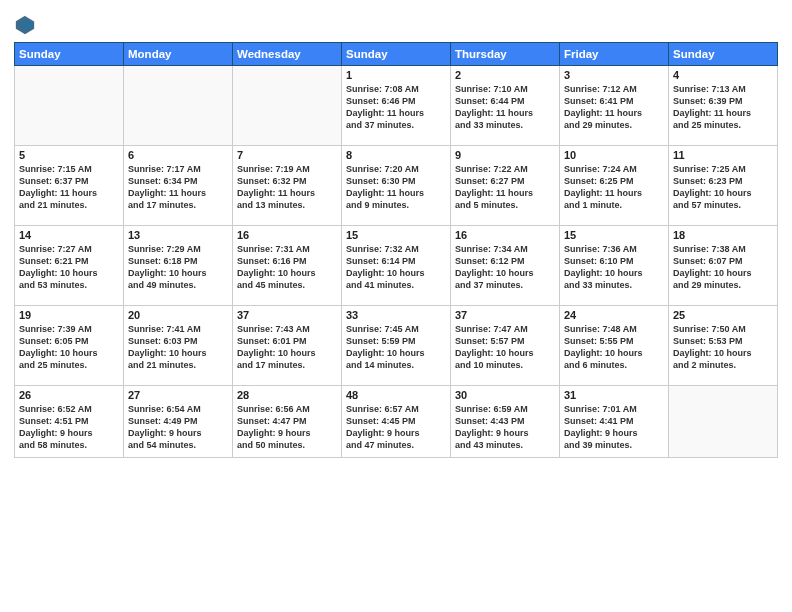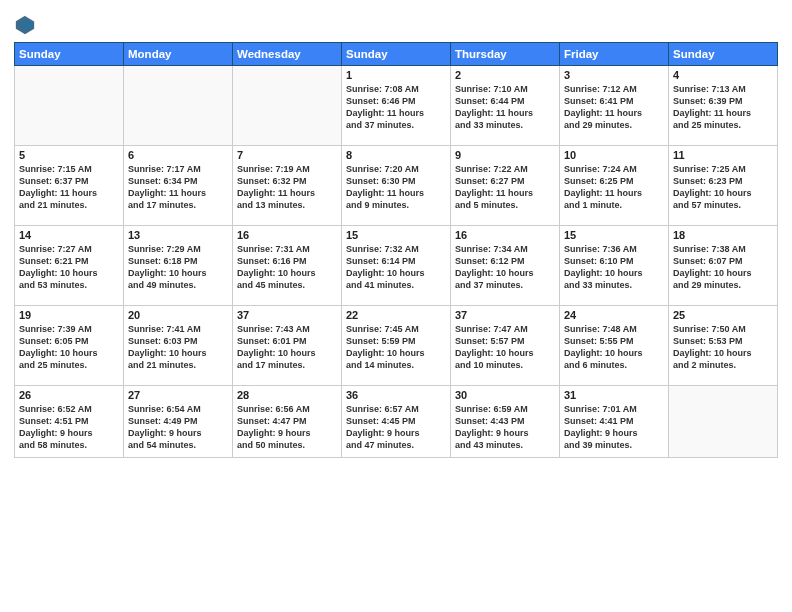--- a/index.html
+++ b/index.html
@@ -220,21 +220,21 @@
           </td>
           <td>
             <span class="day-number">20</span>
             <div class="cell-text">Sunrise: 7:41 AM<br>Sunset: 6:03 PM<br>Daylight: 10 hours<br>and 21 minutes.</div>
           </td>
           <td>
             <span class="day-number">37</span>
             <div class="cell-text">Sunrise: 7:43 AM<br>Sunset: 6:01 PM<br>Daylight: 10 hours<br>and 17 minutes.</div>
           </td>
           <td>
-            <span class="day-number">22</span>
+            <span class="day-number">33</span>
             <div class="cell-text">Sunrise: 7:45 AM<br>Sunset: 5:59 PM<br>Daylight: 10 hours<br>and 14 minutes.</div>
           </td>
           <td>
             <span class="day-number">37</span>
             <div class="cell-text">Sunrise: 7:47 AM<br>Sunset: 5:57 PM<br>Daylight: 10 hours<br>and 10 minutes.</div>
           </td>
           <td>
             <span class="day-number">24</span>
             <div class="cell-text">Sunrise: 7:48 AM<br>Sunset: 5:55 PM<br>Daylight: 10 hours<br>and 6 minutes.</div>
           </td>
@@ -250,21 +250,21 @@
           </td>
           <td>
             <span class="day-number">27</span>
             <div class="cell-text">Sunrise: 6:54 AM<br>Sunset: 4:49 PM<br>Daylight: 9 hours<br>and 54 minutes.</div>
           </td>
           <td>
             <span class="day-number">28</span>
             <div class="cell-text">Sunrise: 6:56 AM<br>Sunset: 4:47 PM<br>Daylight: 9 hours<br>and 50 minutes.</div>
           </td>
           <td>
-            <span class="day-number">36</span>
+            <span class="day-number">48</span>
             <div class="cell-text">Sunrise: 6:57 AM<br>Sunset: 4:45 PM<br>Daylight: 9 hours<br>and 47 minutes.</div>
           </td>
           <td>
             <span class="day-number">30</span>
             <div class="cell-text">Sunrise: 6:59 AM<br>Sunset: 4:43 PM<br>Daylight: 9 hours<br>and 43 minutes.</div>
           </td>
           <td>
             <span class="day-number">31</span>
             <div class="cell-text">Sunrise: 7:01 AM<br>Sunset: 4:41 PM<br>Daylight: 9 hours<br>and 39 minutes.</div>
           </td>

